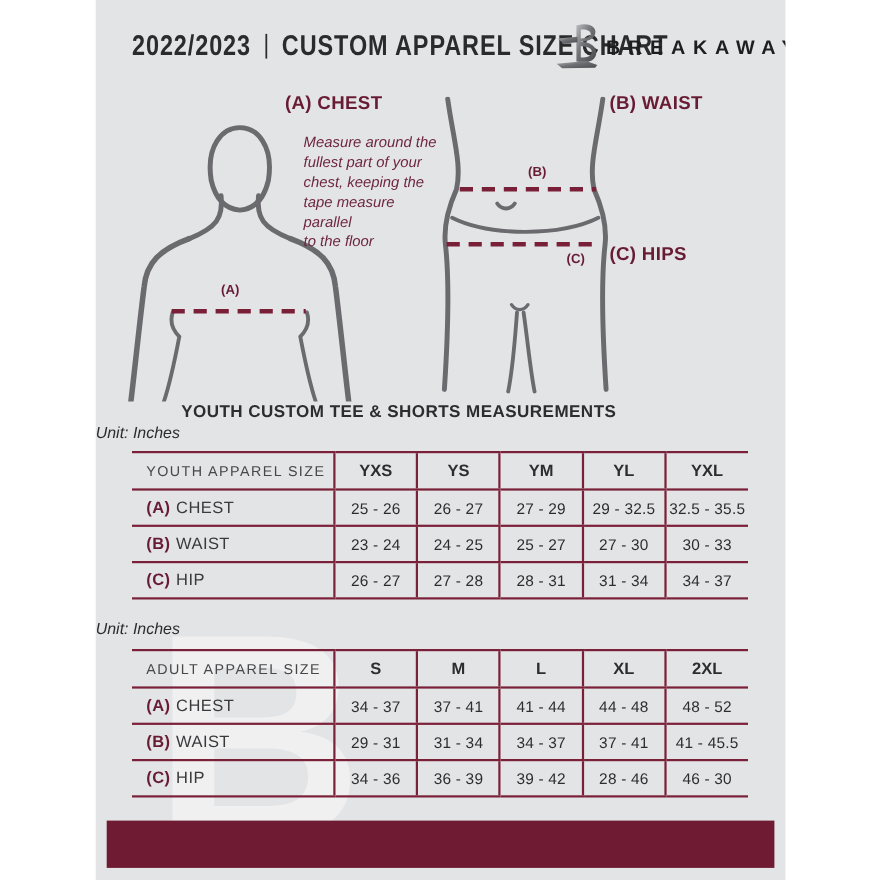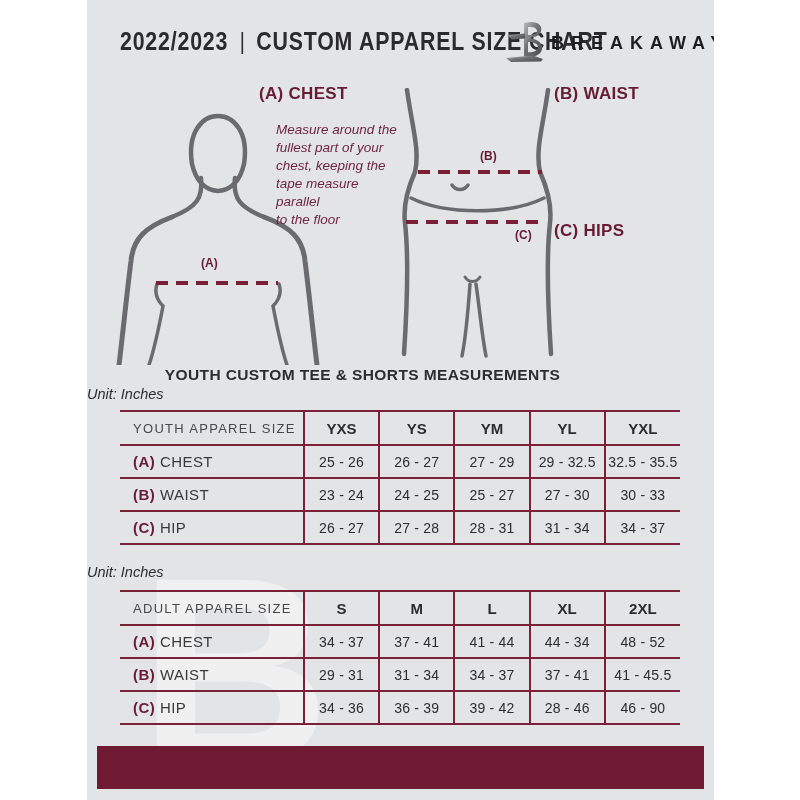--- a/index.html
+++ b/index.html
@@ -240,36 +240,36 @@
         <th class="colhead">XL</th>
         <th class="colhead">2XL</th>
       </tr>
     </thead>
     <tbody>
       <tr>
         <td class="rowlabel"><span class="prefix">(A)</span><span>CHEST</span></td>
         <td class="val">34 - 37</td>
         <td class="val">37 - 41</td>
         <td class="val">41 - 44</td>
-        <td class="val">44 - 34</td>
+        <td class="val">44 - 48</td>
         <td class="val">48 - 52</td>
       </tr>
       <tr>
         <td class="rowlabel"><span class="prefix">(B)</span><span>WAIST</span></td>
         <td class="val">29 - 31</td>
         <td class="val">31 - 34</td>
         <td class="val">34 - 37</td>
         <td class="val">37 - 41</td>
         <td class="val">41 - 45.5</td>
       </tr>
       <tr>
         <td class="rowlabel"><span class="prefix">(C)</span><span>HIP</span></td>
         <td class="val">34 - 36</td>
         <td class="val">36 - 39</td>
         <td class="val">39 - 42</td>
         <td class="val">28 - 46</td>
-        <td class="val">46 - 90</td>
+        <td class="val">46 - 30</td>
       </tr>
     </tbody>
   </table>
 
   <div class="footer-bar"></div>
 </div>
 
 </body></html>

